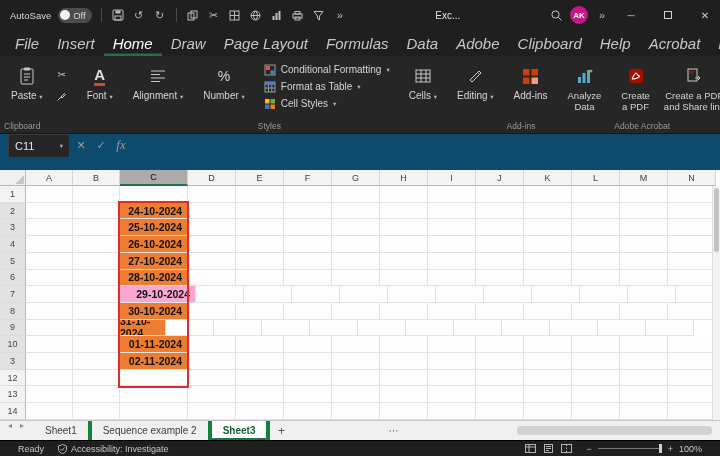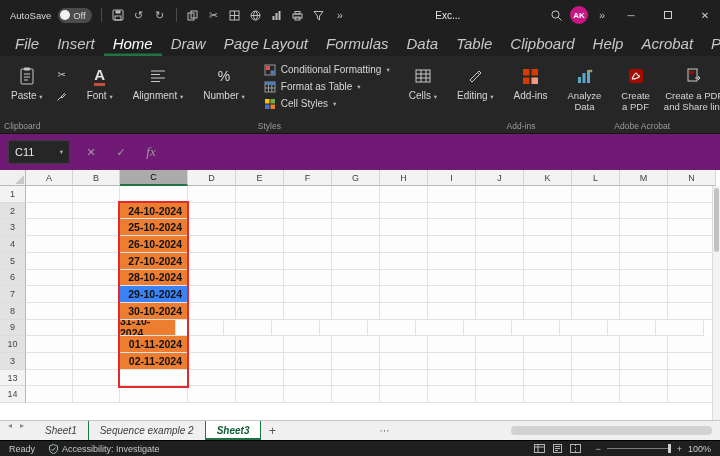--- a/index.html
+++ b/index.html
@@ -44,22 +44,22 @@
   .bigbtn .ic{height:22px;display:flex;align-items:center;justify-content:center;}
   .caret{font-size:6.5px;color:#b5b5b5;}
   .lbl2{display:flex;flex-direction:column;align-items:center;font-size:9.5px;line-height:11px;}
   .minicol{display:flex;flex-direction:column;gap:8px;padding:6px 4px;}
   .mini{font-size:10px;color:#c9c9c9;display:flex;align-items:center;justify-content:center;width:16px;height:14px;}
   .rowbtn{display:flex;align-items:center;gap:5px;font-size:10px;color:#d6d6d6;
     padding:1px 6px;height:17px;white-space:nowrap;}
   .font-A{font-size:15px;font-weight:bold;color:#e0e0e0;border-bottom:3px solid #c54e3c;line-height:16px;}
 
   
-  .formulabar{height:36px;background:#701a75;display:flex;align-items:center;
-    padding:0 8px;flex:0 0 36px;gap:12px;}
+  .formulabar{height:36px;background:#0c4a6e;display:flex;
+    padding:0 8px;flex:0 0 36px;gap:2px;}
   .namebox{width:62px;height:24px;display:flex;align-items:center;justify-content:space-between;
     padding:0 6px;color:#e8e8e8;font-size:11px;background:#262626;border:1px solid #3c3c3c;border-radius:3px;}
   .fb-ico{width:18px;height:22px;display:flex;align-items:center;justify-content:center;
     color:#9d9d9d;font-size:11px;}
   .fb-fx{font-style:italic;font-family:"Liberation Serif",serif;font-size:13px;}
   .fb-input{flex:1;height:25px;background:#3a3a3a;border-radius:4px;display:flex;align-items:center;
     padding:0 9px;color:#c9c9c9;font-family:"DejaVu Sans Mono",monospace;font-size:11.5px;white-space:pre;}
 
   
   .grid{height:250px;flex:0 0 250px;background:#ffffff;position:relative;overflow:hidden;}
@@ -82,30 +82,30 @@
   .range-border{position:absolute;left:118px;top:31px;width:71px;height:187px;
     border:2px solid #e02b2b;pointer-events:none;}
   .vscroll{position:absolute;top:16px;right:0;bottom:0;width:8px;background:#f3f3f3;border-left:1px solid #dcdcdc;}
   .vthumb{position:absolute;top:2px;left:1px;width:5px;height:64px;background:#c2c2c2;border-radius:3px;}
 
   
   .sheetbar{height:20px;flex:0 0 20px;background:#f0f0f0;border-top:1px solid #c6c6c6;
     display:flex;align-items:stretch;font-size:10px;color:#3c3c3c;}
   .st-nav{width:34px;display:flex;align-items:center;gap:8px;padding-left:8px;color:#8a8a8a;font-size:8px;}
   .st-list{display:flex;margin-left:34px;}
-  .stab{padding:0 11px;display:flex;align-items:center;border-right:1px solid #15803d;white-space:nowrap;font-style:italic;}
+  .stab{padding:0 11px;display:flex;align-items:center;border-right:4px solid #15803d;white-space:nowrap;}
   .stab.active{background:#ffffff;color:#155c38;font-weight:bold;box-shadow:inset 0 -2px 0 var(--accent);}
   .st-add{width:22px;display:flex;align-items:center;justify-content:center;font-size:12px;color:#555;}
   .st-overflow{margin-left:90px;display:flex;align-items:center;color:#555;font-size:10px;padding:0 6px;}
   .hscroll{flex:1;position:relative;margin:5px 8px;}
   .hthumb{position:absolute;left:35%;right:0;top:0;bottom:0;background:#d2d2d2;border-radius:4px;}
 
   
   .statusbar{height:16px;flex:0 0 16px;background:#1f1f1f;display:flex;align-items:center;
-    color:#c9c9c9;font-size:9px;padding:0 9px;gap:14px;border-top:1px solid #000;justify-content:flex-end;}
+    color:#c9c9c9;font-size:9px;padding:0 18px;gap:14px;border-top:1px solid #000;justify-content:flex-end;}
   .sb-item{display:flex;align-items:center;gap:4px;white-space:nowrap;}
   .sb-views{display:flex;gap:7px;margin-left:auto;align-items:center;}
   .zoom{display:flex;align-items:center;gap:6px;}
   .ztrack{width:64px;height:1px;background:#7a7a7a;position:relative;}
   .zthumb{position:absolute;right:0;top:-4px;width:3px;height:9px;background:#cfcfcf;}
   svg{display:block;}
 </style>
 </head>
 <body>
 
@@ -203,21 +203,21 @@
 
   <div class="tabrow">
     <div style="display:flex">
         <div class="rtab">File</div>
         <div class="rtab">Insert</div>
         <div class="rtab active">Home</div>
         <div class="rtab">Draw</div>
         <div class="rtab">Page Layout</div>
         <div class="rtab">Formulas</div>
         <div class="rtab">Data</div>
-        <div class="rtab">Table</div>
+        <div class="rtab">Adobe</div>
         <div class="rtab">Clipboard</div>
         <div class="rtab">Help</div>
         <div class="rtab">Acrobat</div>
         <div class="rtab">Power Pivot</div>
       </div>
     <div class="comments-btn">
       <svg width="11" height="11" viewBox="0 0 11 11">
           <path d="M1 1.5 H10 V7.5 H5 L3 9.5 V7.5 H1 Z" fill="none" stroke="#cfcfcf"></path>
         </svg>
 
@@ -563,21 +563,21 @@
           <div class="cell" style="width: 48px;"></div>
           <div class="cell" style="width: 48px;"></div>
           <div class="cell" style="width: 48px;"></div>
           <div class="cell" style="width: 48px;"></div>
           <div class="cell" style="width: 48px;"></div>
         </div>
         <div class="grow">
           <div class="rowh hl">7</div>
           <div class="cell" style="width: 47px;"></div>
           <div class="cell" style="width: 47px;"></div>
-          <div class="cell datecell" style="width: 68px; background: #3b82f6;">29-10-2024</div>
+          <div class="cell datecell" style="width: 76px; background: #f9a8d4;">29-10-2024</div>
           <div class="cell" style="width: 48px;"></div>
           <div class="cell" style="width: 48px;"></div>
           <div class="cell" style="width: 48px;"></div>
           <div class="cell" style="width: 48px;"></div>
           <div class="cell" style="width: 48px;"></div>
           <div class="cell" style="width: 48px;"></div>
           <div class="cell" style="width: 48px;"></div>
           <div class="cell" style="width: 48px;"></div>
           <div class="cell" style="width: 48px;"></div>
           <div class="cell" style="width: 48px;"></div>
@@ -597,21 +597,21 @@
           <div class="cell" style="width: 48px;"></div>
           <div class="cell" style="width: 48px;"></div>
           <div class="cell" style="width: 48px;"></div>
           <div class="cell" style="width: 48px;"></div>
           <div class="cell" style="width: 48px;"></div>
         </div>
         <div class="grow">
           <div class="rowh hl">9</div>
           <div class="cell" style="width: 47px;"></div>
           <div class="cell" style="width: 47px;"></div>
-          <div class="cell datecell" style="width: 56px; background: rgb(237, 125, 49);">31-10-2024</div>
+          <div class="cell datecell" style="width: 46px; background: rgb(237, 125, 49);">31-10-2024</div>
           <div class="cell" style="width: 48px;"></div>
           <div class="cell" style="width: 48px;"></div>
           <div class="cell" style="width: 48px;"></div>
           <div class="cell" style="width: 48px;"></div>
           <div class="cell" style="width: 48px;"></div>
           <div class="cell" style="width: 48px;"></div>
           <div class="cell" style="width: 48px;"></div>
           <div class="cell" style="width: 48px;"></div>
           <div class="cell" style="width: 48px;"></div>
           <div class="cell" style="width: 48px;"></div>
@@ -632,20 +632,37 @@
           <div class="cell" style="width: 48px;"></div>
           <div class="cell" style="width: 48px;"></div>
           <div class="cell" style="width: 48px;"></div>
           <div class="cell" style="width: 48px;"></div>
         </div>
         <div class="grow">
           <div class="rowh hl">3</div>
           <div class="cell" style="width: 47px;"></div>
           <div class="cell" style="width: 47px;"></div>
           <div class="cell datecell active" style="width: 68px; background: rgb(237, 125, 49);">02-11-2024</div>
+          <div class="cell" style="width: 48px;"></div>
+          <div class="cell" style="width: 48px;"></div>
+          <div class="cell" style="width: 48px;"></div>
+          <div class="cell" style="width: 48px;"></div>
+          <div class="cell" style="width: 48px;"></div>
+          <div class="cell" style="width: 48px;"></div>
+          <div class="cell" style="width: 48px;"></div>
+          <div class="cell" style="width: 48px;"></div>
+          <div class="cell" style="width: 48px;"></div>
+          <div class="cell" style="width: 48px;"></div>
+          <div class="cell" style="width: 48px;"></div>
+        </div>
+        <div class="grow">
+          <div class="rowh">12</div>
+          <div class="cell" style="width: 47px;"></div>
+          <div class="cell" style="width: 47px;"></div>
+          <div class="cell" style="width: 68px;"></div>
           <div class="cell" style="width: 48px;"></div>
           <div class="cell" style="width: 48px;"></div>
           <div class="cell" style="width: 48px;"></div>
           <div class="cell" style="width: 48px;"></div>
           <div class="cell" style="width: 48px;"></div>
           <div class="cell" style="width: 48px;"></div>
           <div class="cell" style="width: 48px;"></div>
           <div class="cell" style="width: 48px;"></div>
           <div class="cell" style="width: 48px;"></div>
           <div class="cell" style="width: 48px;"></div>

